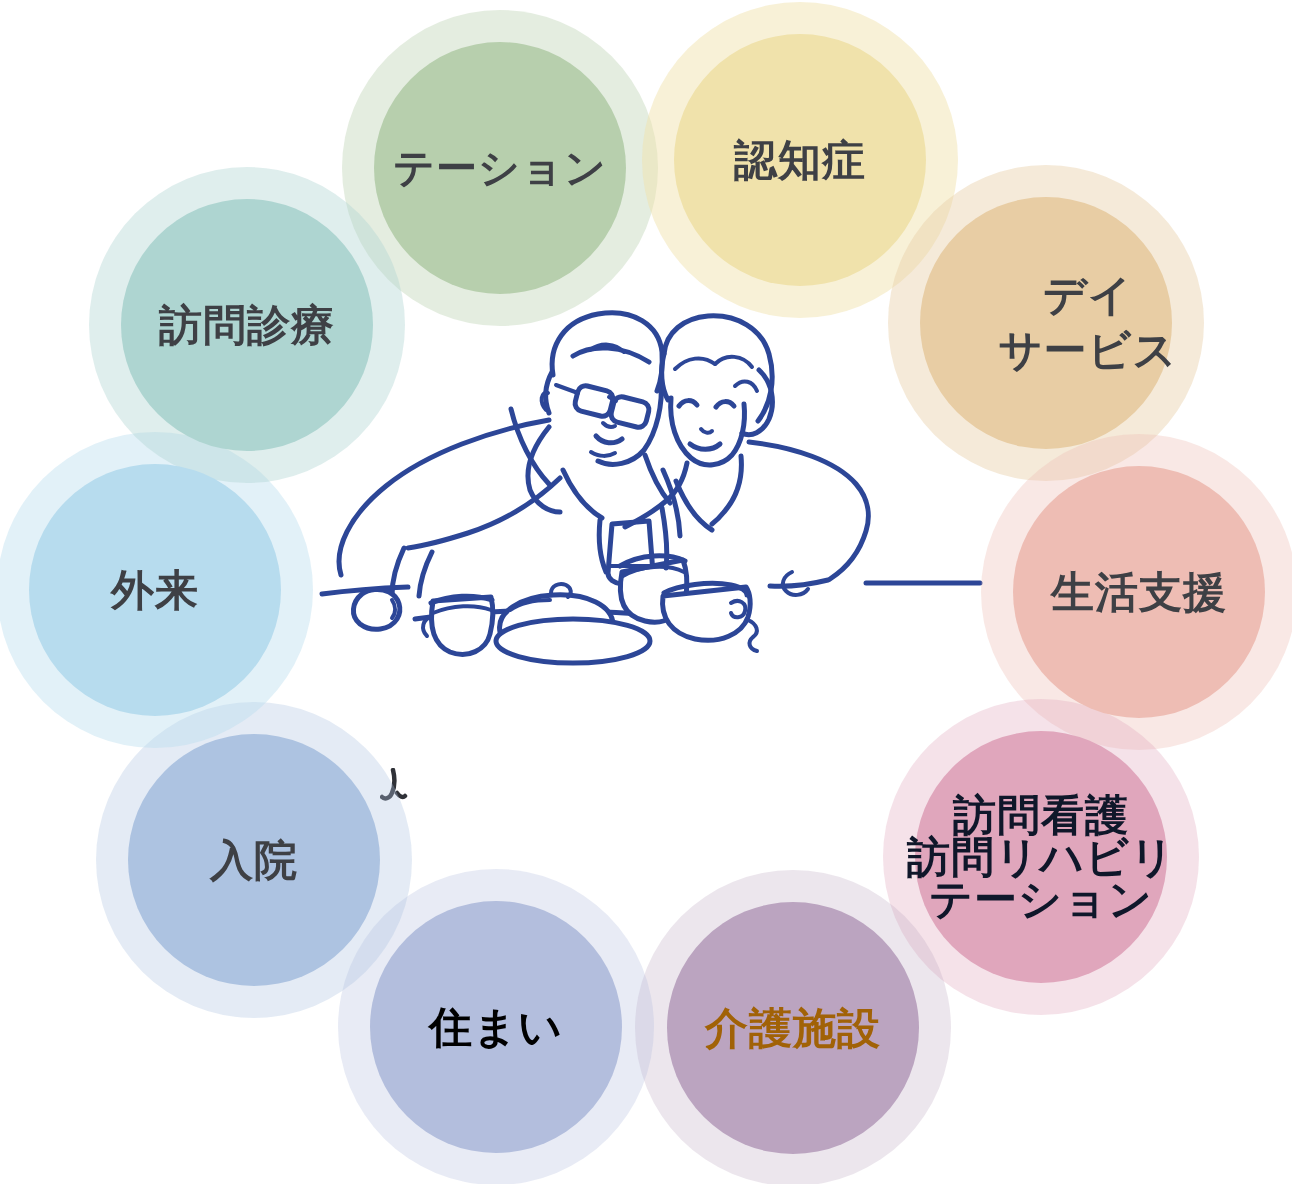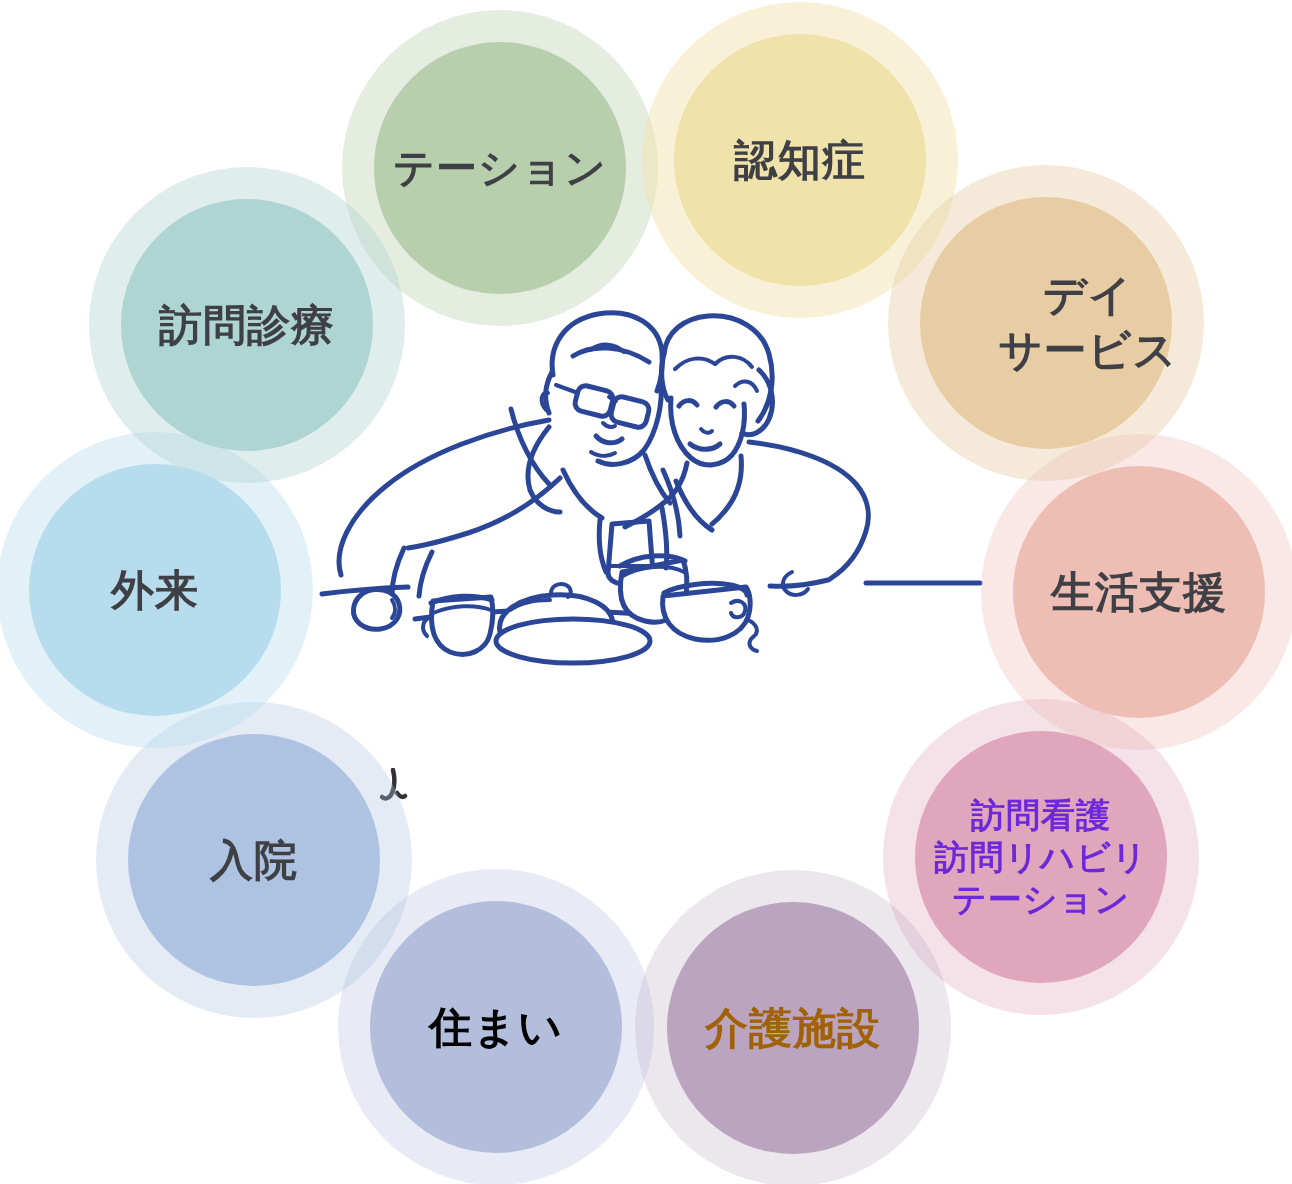--- a/index.html
+++ b/index.html
@@ -150,21 +150,21 @@
       <div class="node-label" style="left: 800px; top: 160px; font-size: 43px; line-height: 55px; color: rgb(62, 64, 69);">
         <div>認知症</div>
       </div>
       <div class="node-label" style="left: 1046px; top: 323px; font-size: 43px; line-height: 55px; color: rgb(62, 64, 69); margin-left: 42px;">
         <div>デイ</div>
         <div>サービス</div>
       </div>
       <div class="node-label" style="left: 1139px; top: 592px; font-size: 43px; line-height: 55px; color: rgb(62, 64, 69);">
         <div>生活支援</div>
       </div>
-      <div class="node-label" style="left: 1041px; top: 857px; font-size: 34px; line-height: 42px; color: #6d28d9;">
+      <div class="node-label" style="left: 1041px; top: 857px; font-size: 43px; line-height: 42px; color: #0f172a;">
         <div>訪問看護</div>
         <div style="margin-top: 0;">訪問リハビリ</div>
         <div>テーション</div>
       </div>
       <div class="node-label" style="left: 793px; top: 1028px; font-size: 43px; line-height: 55px; color: #a16207;">
         <div>介護施設</div>
       </div>
       <div class="node-label" style="left: 496px; top: 1027px; font-size: 43px; line-height: 55px; color: #000000;">
         <div>住まい</div>
       </div>

